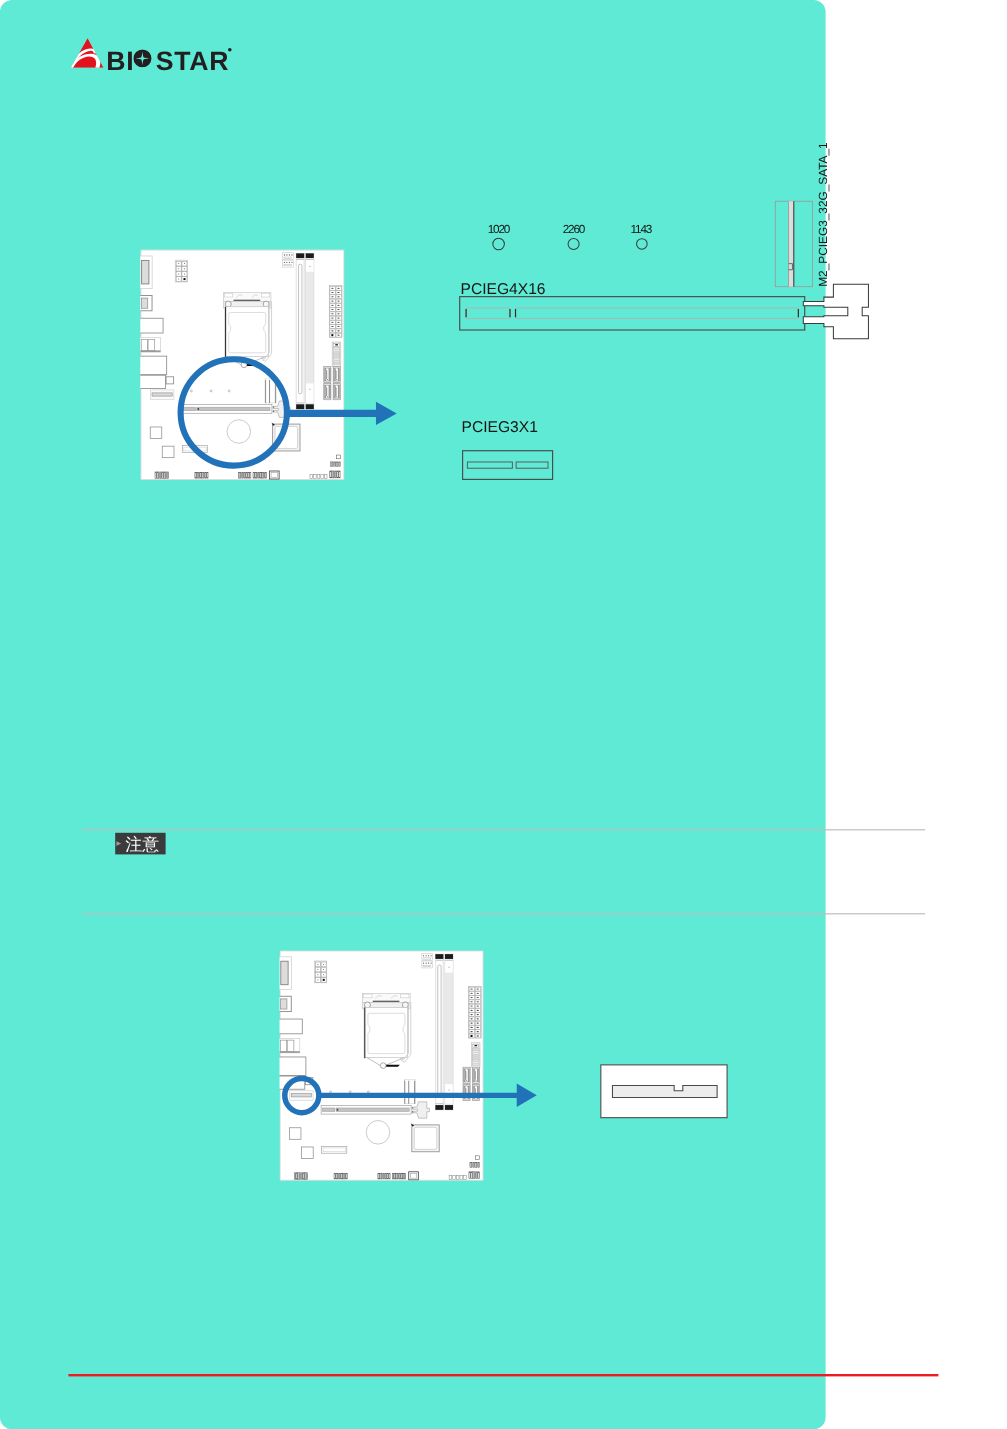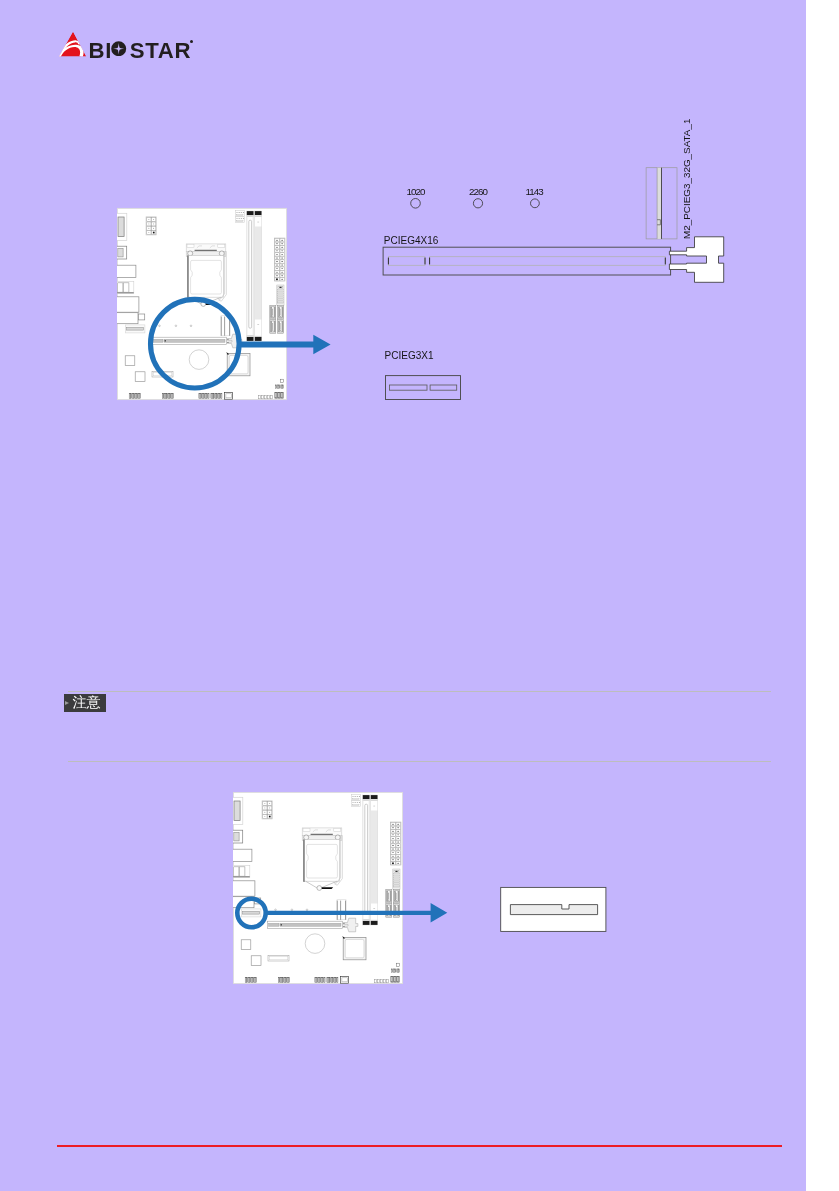--- a/index.html
+++ b/index.html
@@ -1,28 +1,28 @@
 <!DOCTYPE html>
 <html><head>
 <meta charset="utf-8">
 <style>
   html,body{margin:0;padding:0;background:#fff;}
   body{width:839px;height:1191px;font-family:"Liberation Sans",sans-serif;position:relative;overflow:hidden;}
-  .page{position:absolute;left:0;top:0;width:806px;height:1191px;background:#c4b5fd;}
+  .page{position:absolute;left:0;top:0;width:688px;height:1191px;background:#5eead4;border-radius:10px;}
   .abs{position:absolute;}
   #brand-text{position:absolute;left:88.5px;top:38px;font-weight:bold;font-size:22.2px;letter-spacing:0.62px;color:#231f20;white-space:nowrap;}
   #brand-text .hidden-o{visibility:hidden;}
   .rule{position:absolute;left:68px;width:703px;height:1px;background:#bdbdbd;}
   #rule-top{top:691px;}
   #rule-bot{top:761px;}
-  #note-badge{position:absolute;left:64px;top:694.3px;width:41.7px;height:17.6px;background:#3b3b3d;font-family:Liberation Mono, monospace;}
+  #note-badge{position:absolute;left:96px;top:694.3px;width:41.7px;height:17.6px;background:#3b3b3d;}
   #note-badge .tri{position:absolute;left:0.7px;top:6.4px;width:0;height:0;border-left:4.8px solid #9a9a9a;border-top:2.7px solid transparent;border-bottom:2.7px solid transparent;}
   #note-badge .lbl{position:absolute;left:8.4px;top:1.4px;color:#fff;font-size:14.1px;line-height:14.1px;letter-spacing:0px;}
   #red-rule{position:absolute;left:57px;top:1145.1px;width:725px;height:1.5px;background:#ed1c24;}
-  .slotlabel{position:absolute;font-size:10px;color:#151515;white-space:nowrap;line-height:11px;}
+  .slotlabel{position:absolute;font-size:13px;color:#151515;white-space:nowrap;line-height:11px;}
   .keylabel{position:absolute;font-size:9.8px;letter-spacing:-0.95px;color:#151515;white-space:nowrap;line-height:10px;}
   #m2-label{position:absolute;left:682.0px;top:238.6px;transform-origin:0 0;transform:rotate(-90deg);
             font-size:9.9px;color:#151515;white-space:nowrap;line-height:10px;}
 </style>
 </head>
 <body>
 
 <div class="page">
 
   <svg class="abs" style="left:57px;top:30px" width="31" height="29" viewBox="0 0 31 29">

